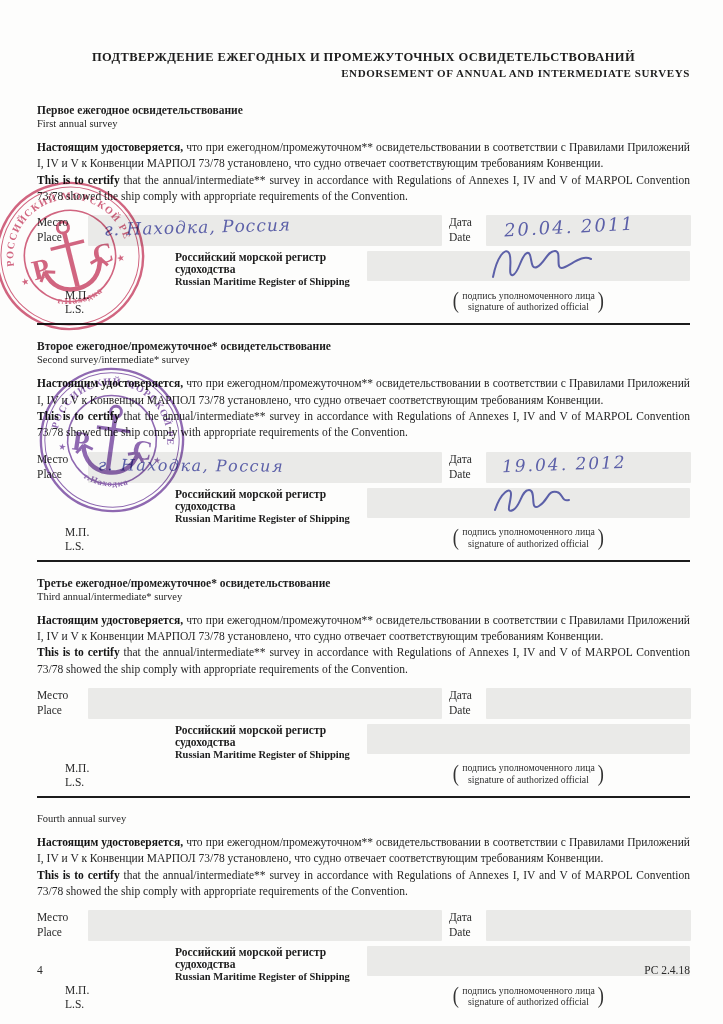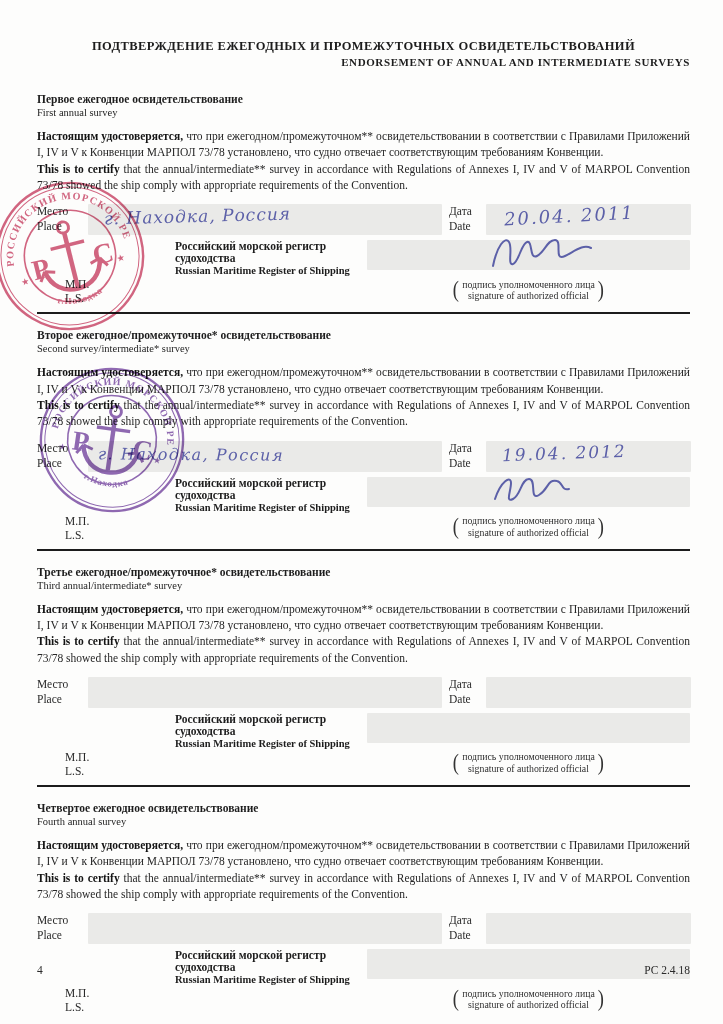--- a/index.html
+++ b/index.html
@@ -2,21 +2,21 @@
 <html style="--ink-blue: #5c60a8;"><head>
 <meta charset="utf-8">
 <style>
   html,body{margin:0;padding:0;background:#e8e8e6;}
   .page{
     position:relative;width:723px;height:1024px;margin:0 auto;
     background:#fdfdfc;overflow:hidden;
     font-family:"Liberation Serif","DejaVu Serif",serif;
     color:#222;
   }
-  .content{position:absolute;left:37px;top:39px;width:653px;}
+  .content{position:absolute;left:37px;top:50px;width:653px;}
   .doc-title-ru{font-size:12.5px;font-weight:bold;text-align:center;letter-spacing:.4px;color:#1d1d1d;}
   .doc-title-en{font-size:11px;font-weight:bold;text-align:right;letter-spacing:.6px;margin-top:2px;color:#1d1d1d;}
 
   .survey{margin-top:15px;}
   .survey.first{margin-top:25px;}
   .h-ru{font-size:11.5px;font-weight:bold;color:#1d1d1d;}
   .h-en{font-size:10.5px;font-weight:normal;margin-top:2px;color:#1d1d1d;}
   .para{font-size:11.5px;line-height:1.42;text-align:justify;margin:10px 0 0 0;color:#262626;}
   .para b{color:#141414;}
 
@@ -171,21 +171,20 @@
         <div class="sign-caption">
           <span class="paren">(</span>
           <div class="caption-lines"><span>подпись уполномоченного лица</span><br><span>signature of authorized official</span></div>
           <span class="paren">)</span>
         </div>
       </div>
       <hr class="rule">
     </section>
 
     <section class="survey">
-      <div class="h-ru">Четвертое ежегодное освидетельствование</div>
       <div class="h-en">Fourth annual survey</div>
       <p class="para"><b>Настоящим удостоверяется,</b><span> что при ежегодном/промежуточном** освидетельствовании в соответствии с Правилами Приложений I, IV и V  к Конвенции МАРПОЛ 73/78 установлено, что судно отвечает соответствующим требованиям Конвенции.</span><br><b>This is to certify</b><span> that the annual/intermediate** survey in accordance with Regulations of Annexes I, IV and V of MARPOL Convention 73/78 showed the ship comply with appropriate requirements of the Convention.</span></p>
       <div class="place-row">
         <div class="lbl place"><span>Место</span><br><span>Place</span></div>
         <div class="field place"></div>
         <div class="lbl date"><span>Дата</span><br><span>Date</span></div>
         <div class="field date"></div>
       </div>
       <div class="register-row">
         <div class="register-indent"></div>

